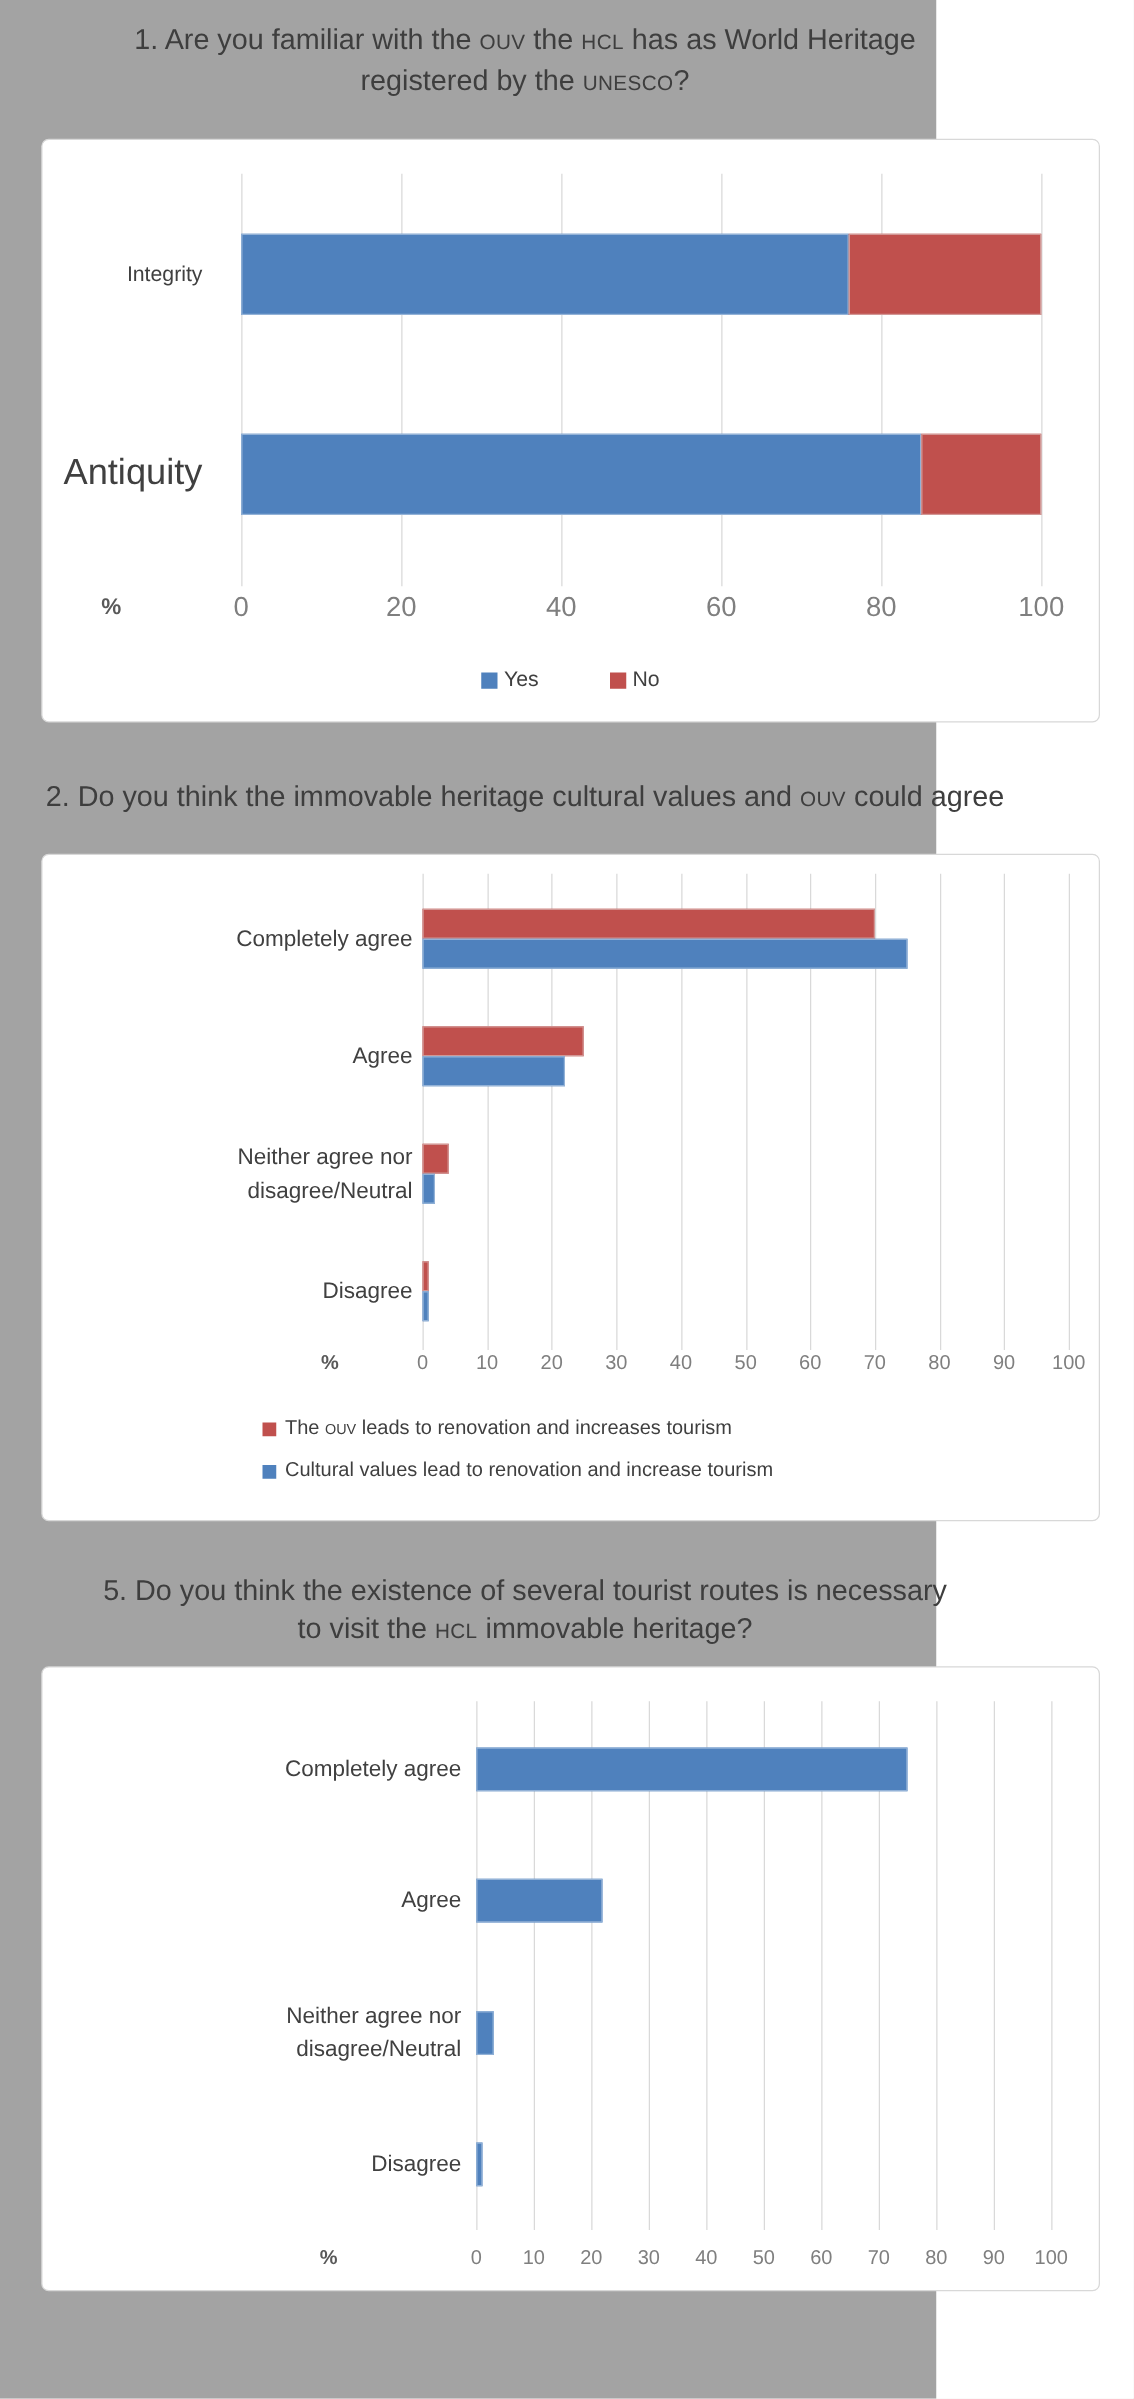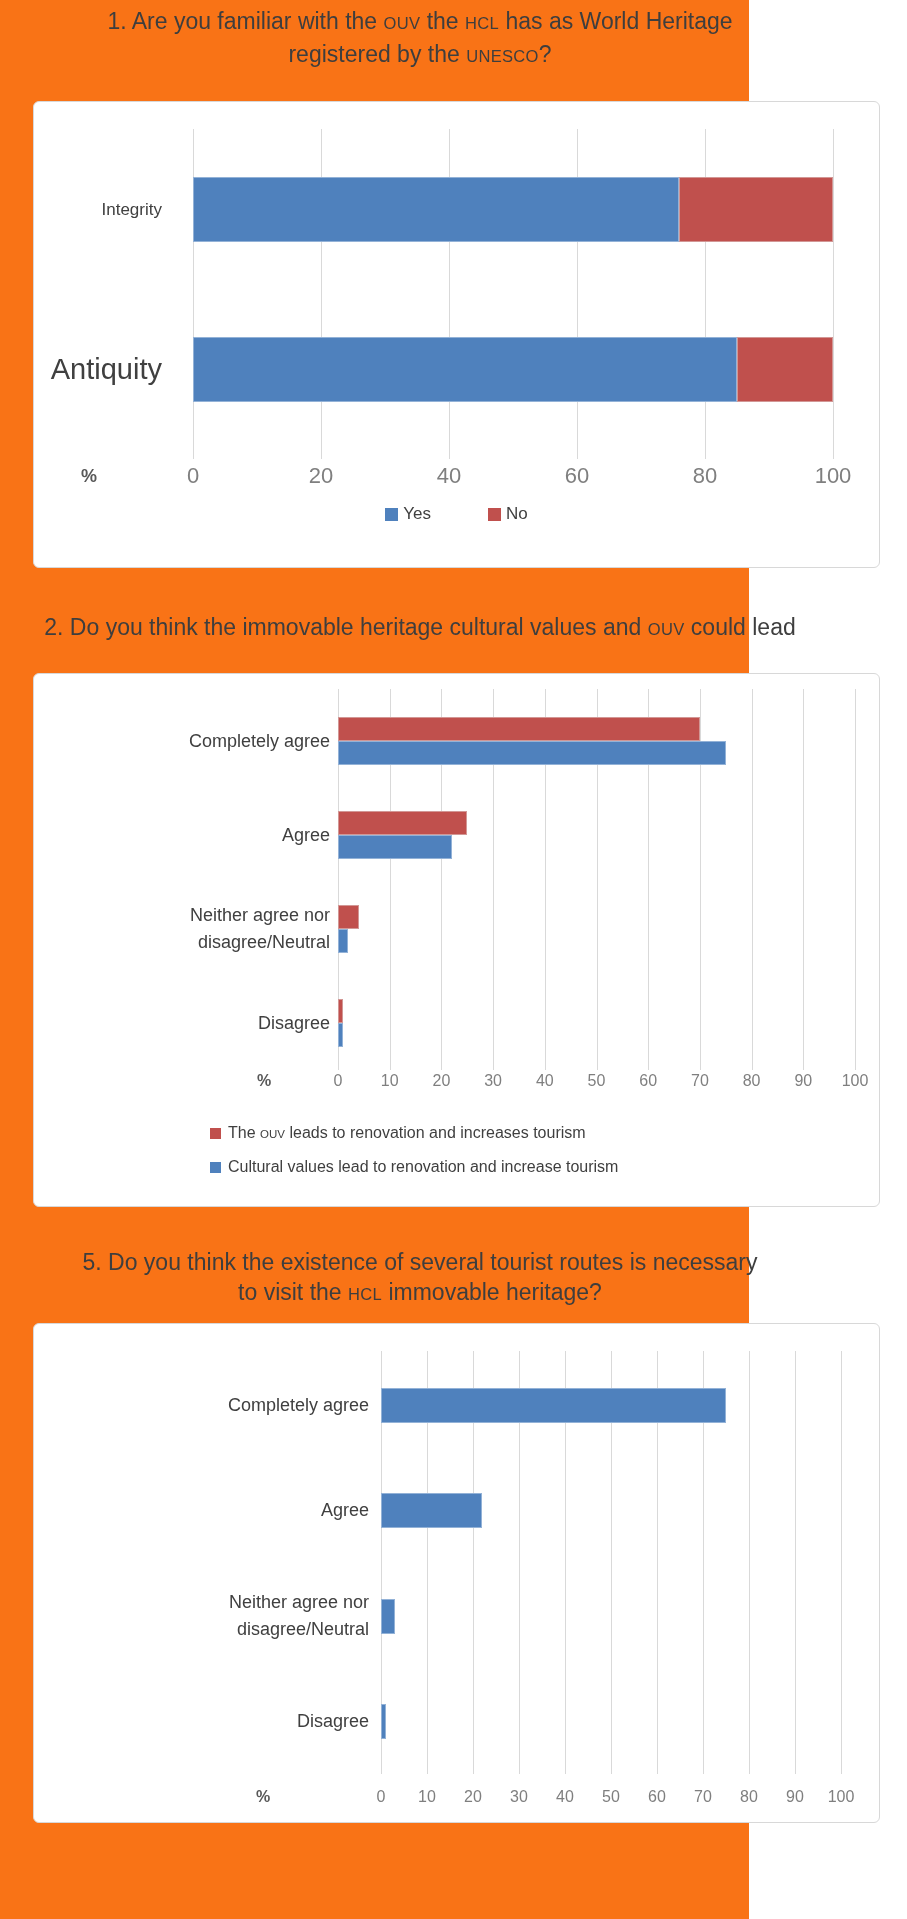--- a/index.html
+++ b/index.html
@@ -1,17 +1,17 @@
 <!DOCTYPE html>
 <html><head>
 <meta charset="utf-8">
 <style>
   html,body{margin:0;padding:0;background:#ffffff;}
   body{font-family:"Liberation Sans",sans-serif;-webkit-font-smoothing:antialiased;}
-  .page{width:749px;min-height:1919px;box-sizing:border-box;padding-top:6px;background:#f97316;position:relative;}
+  .page{width:749px;min-height:1919px;box-sizing:border-box;padding-top:16px;background:#a3a3a3;position:relative;}
   .chart-title{font-weight:400;text-align:center;font-size:23px;line-height:30px;color:#3e3e3e;margin:0 auto;width:840px;}
   .chart-title .sc{font-size:0.72em;letter-spacing:0.3px;}
   .title-line{display:block;}
   .chart-box{position:relative;width:845px;margin-left:33px;background:#ffffff;border:1px solid #d8d8d8;border-radius:6px;box-sizing:content-box;overflow:hidden;}
   .s1 .chart-title{margin-bottom:29px;}
   .s2 .chart-title{margin-top:44px;margin-bottom:28px;}
   .s3 .chart-title{margin-top:40px;margin-bottom:13px;}
   .gridline{position:absolute;width:1px;background:#d9d9d9;}
   .bar{position:absolute;box-sizing:border-box;}
   .cat-label{position:absolute;transform:translateY(-50%);text-align:right;color:#404040;line-height:27px;}
@@ -47,36 +47,36 @@
         <div class="cat-label" style="top: 267px; right: 717px; width: 115px; font-size: 29px;">Antiquity</div>
         <div class="bar" style="left: 159px; top: 234.5px; width: 544px; height: 65px; background: rgb(79, 129, 189); border: 1px solid rgb(147, 178, 215);"></div>
         <div class="bar" style="left: 703px; top: 234.5px; width: 96px; height: 65px; background: rgb(192, 80, 77); border: 1px solid rgb(210, 151, 149);"></div>
         <div class="tick-label" style="left: 159px; top: 374px; font-size: 22px;">0</div>
         <div class="tick-label" style="left: 287px; top: 374px; font-size: 22px;">20</div>
         <div class="tick-label" style="left: 415px; top: 374px; font-size: 22px;">40</div>
         <div class="tick-label" style="left: 543px; top: 374px; font-size: 22px;">60</div>
         <div class="tick-label" style="left: 671px; top: 374px; font-size: 22px;">80</div>
         <div class="tick-label" style="left: 799px; top: 374px; font-size: 22px;">100</div>
         <div class="unit-label" style="left: 55px; top: 374px; font-size: 18px;">%</div>
-        <div class="legend legend-center" style="top: 402px; height: 20px; gap: 39px;">
+        <div class="legend legend-center" style="top: 422px; height: 20px; gap: 39px;">
           <div class="legend-item" style="font-size: 17px; margin-left: 0px;">
             <span class="legend-swatch" style="width: 13px; height: 13px; background: rgb(79, 129, 189); margin-right: 5px;"></span>
             <span>Yes</span>
           </div>
           <div class="legend-item" style="font-size: 17px; margin-left: 18px;">
             <span class="legend-swatch" style="width: 13px; height: 13px; background: rgb(192, 80, 77); margin-right: 5px;"></span>
             <span>No</span>
           </div>
         </div>
       </div>
   </section>
 
   <section class="s2">
     <h2 class="chart-title">
-        <span class="title-line"><span>2. Do you think the immovable heritage cultural values and </span><span class="sc">OUV</span><span> could lead</span></span>
+        <span class="title-line"><span>2. Do you think the immovable heritage cultural values and </span><span class="sc">OUV</span><span> could agree</span></span>
       </h2>
     <div class="chart-box" id="chart-1" style="height: 532px;">
         <div class="gridline" style="left: 304px; top: 15px; height: 381px;"></div>
         <div class="gridline" style="left: 355.7px; top: 15px; height: 381px;"></div>
         <div class="gridline" style="left: 407.4px; top: 15px; height: 381px;"></div>
         <div class="gridline" style="left: 459.1px; top: 15px; height: 381px;"></div>
         <div class="gridline" style="left: 510.8px; top: 15px; height: 381px;"></div>
         <div class="gridline" style="left: 562.5px; top: 15px; height: 381px;"></div>
         <div class="gridline" style="left: 614.2px; top: 15px; height: 381px;"></div>
         <div class="gridline" style="left: 665.9px; top: 15px; height: 381px;"></div>

